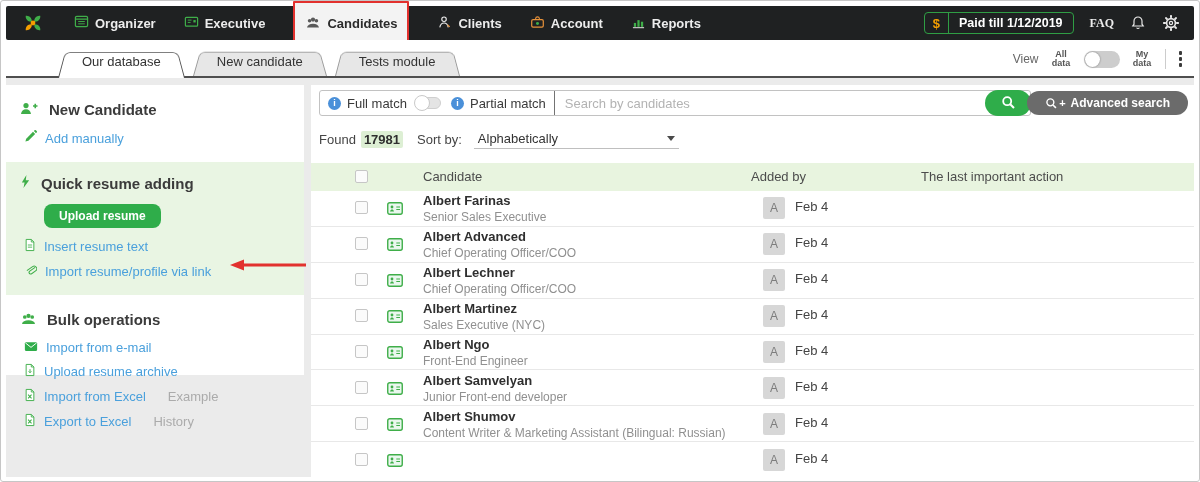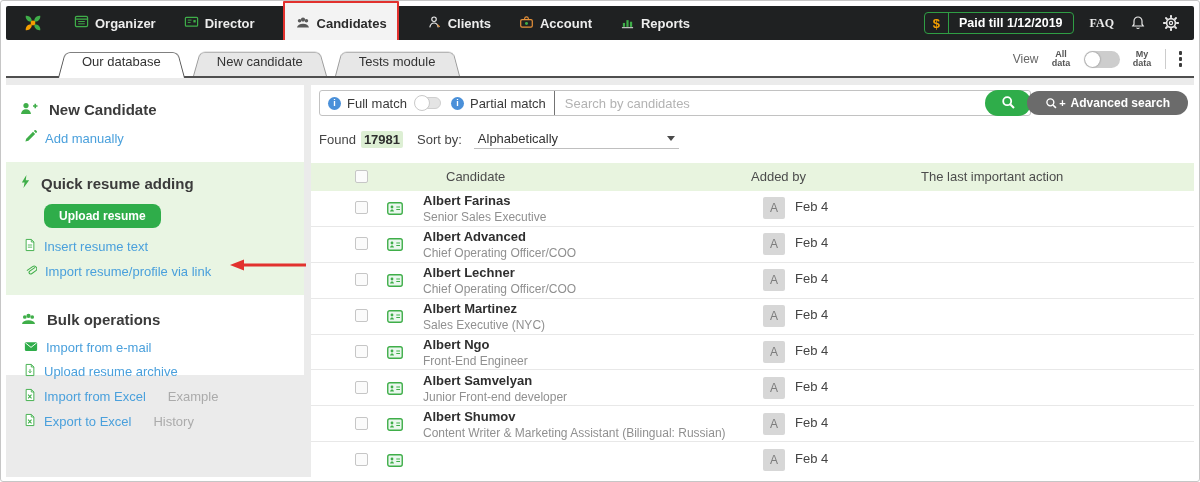--- a/index.html
+++ b/index.html
@@ -124,21 +124,21 @@
       </div>
       <div class="nav-item">
         <span>
           <svg viewBox="0 0 16 16" width="15" height="15">
               <rect x="1.5" y="3.5" width="13" height="9.5" rx="1" fill="none" stroke="#3fae49" stroke-width="1.3"></rect>
               <line x1="4" y1="6.5" x2="8" y2="6.5" stroke="#3fae49"></line>
               <line x1="4" y1="9" x2="7" y2="9" stroke="#3fae49"></line>
               <rect x="10" y="6.5" width="2.5" height="2.5" fill="#3fae49"></rect>
             </svg>
         </span>
-        <span>Director</span>
+        <span>Executive</span>
       </div>
       <div class="nav-item candidates">
         <span>
           <svg viewBox="0 0 16 14" width="16" height="14">
               <circle cx="4.6" cy="5.7" r="1.8" fill="#5a5a5a"></circle>
               <circle cx="11.4" cy="5.7" r="1.8" fill="#5a5a5a"></circle>
               <circle cx="8" cy="4.6" r="2.1" fill="#5a5a5a"></circle>
               <path d="M2 12.6c.4-2.4 2.8-3.8 6-3.8s5.6 1.4 6 3.8z" fill="#5a5a5a"></path>
             </svg>
         </span>
@@ -378,21 +378,21 @@
         <span class="found-count">17981</span>
         <span class="sort-label">Sort by:</span>
         <span class="sort-select">
           <span>Alphabetically</span>
           <span class="caret"></span>
         </span>
       </div>
 
       <div class="thead">
         <span class="checkbox" style="left:44px; top:7px;"></span>
-        <span class="col" style="left:112px;margin-left:23px;">Candidate</span>
+        <span class="col" style="left:112px;">Candidate</span>
         <span class="col" style="left:440px;">Added by</span>
         <span class="col" style="left:610px;">The last important action</span>
       </div>
 
       <div class="rows">
         <div class="trow">
           <span class="checkbox"></span>
           <span class="card-ic">
             <svg viewBox="0 0 16 13" width="16" height="13">
                 <rect x="0.75" y="0.75" width="14.5" height="11.5" rx="2" fill="#eaf7ee" stroke="#3fae49" stroke-width="1.4"></rect>

